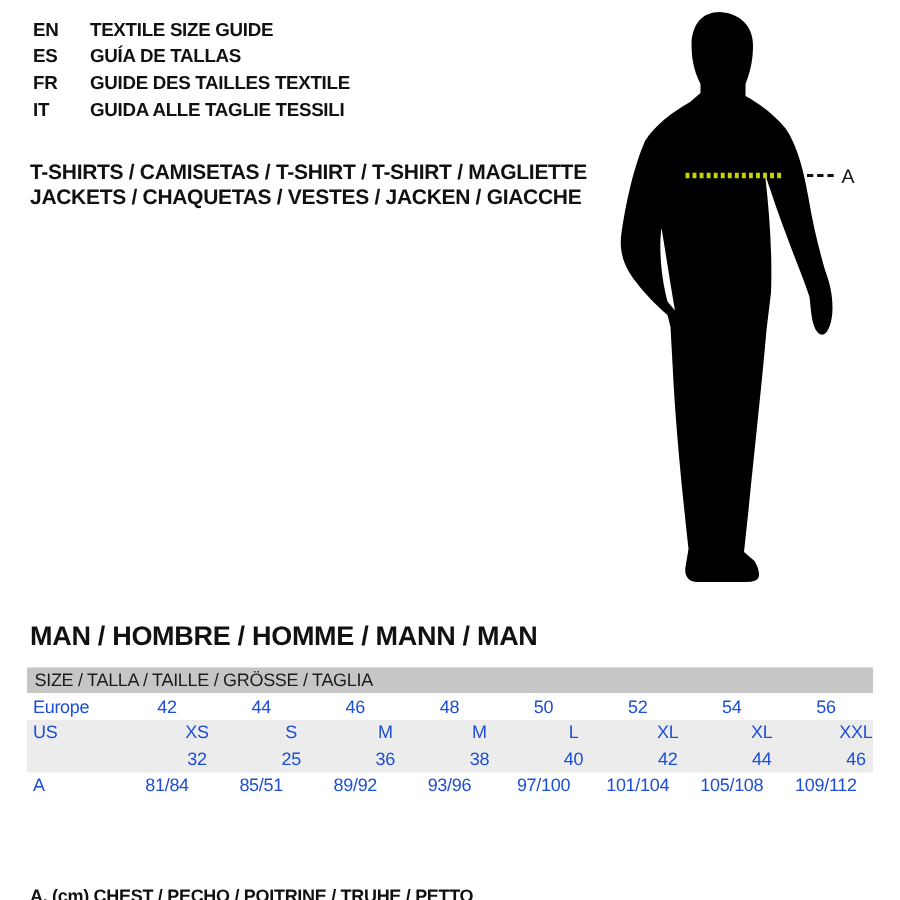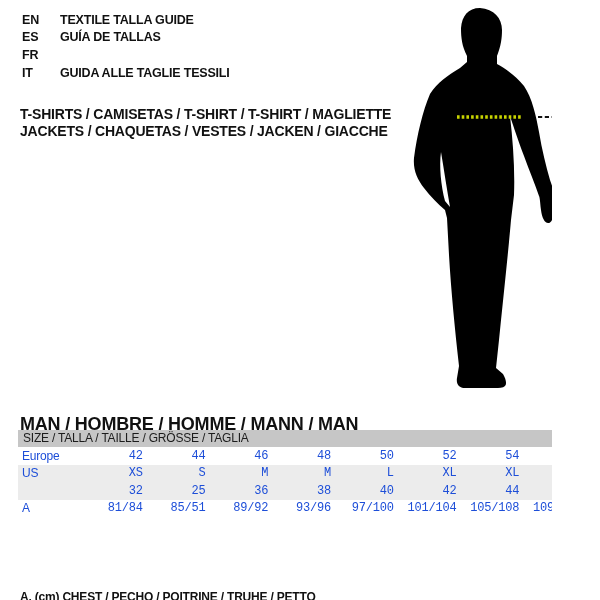--- a/index.html
+++ b/index.html
@@ -1,58 +1,60 @@
 <!DOCTYPE html>
 <html><head>
 <meta charset="utf-8">
 <style>
   html,body{margin:0;padding:0;background:#fff;}
   .page{
     position:relative;width:552px;height:600px;background:#ffffff;
     font-family:"Liberation Sans", sans-serif;color:#111;overflow:hidden;
     letter-spacing:-0.2px;
+    padding-left:48px;
   }
   
   .lang-list{position:absolute;left:22px;top:11px;}
   .lang-row{display:flex;height:17.6px;align-items:center;font-size:12.5px;font-weight:bold;}
   .lang-code{width:38px;}
   .lang-label{white-space:nowrap;}
   
   .categories{position:absolute;left:20px;top:106px;font-size:14px;font-weight:bold;line-height:17px;white-space:nowrap;}
   
   .figure-wrap{position:absolute;left:390px;top:0;width:210px;height:400px;}
   .figure-wrap svg{display:block;width:210px;height:400px;}
   
   .section-title{position:absolute;left:20px;top:414px;font-size:18px;font-weight:bold;white-space:nowrap;}
   
-  .size-table{position:absolute;left:18px;top:430px;width:564px;font-size:12px;}
+  .size-table{position:absolute;left:18px;top:445px;width:564px;font-size:12px;}
   .table-header{height:17px;line-height:17px;background:#c6c6c6;padding-left:5px;color:#1c1c1c;}
   .trow{display:flex;height:17.5px;align-items:center;color:#1d4ed8;}
   .trow.alt{background:#ececec;gap:40px;}
   .tlabel{width:58px;padding-left:4px;}
-  .tcell{flex:1;text-align:right;font-family:Liberation Mono, monospace;}
+  .tcell{flex:1;text-align:center;}
   
   .footnote{position:absolute;left:20px;top:546px;font-size:12px;font-weight:bold;white-space:nowrap;margin-top:44px;}
 </style>
 </head>
 <body>
 
 <div class="page">
 
   <div class="lang-list">
     <div class="lang-row">
       <span class="lang-code">EN</span>
-      <span class="lang-label">TEXTILE TALLA GUIDE</span>
+      <span class="lang-label">TEXTILE SIZE GUIDE</span>
     </div>
     <div class="lang-row">
       <span class="lang-code">ES</span>
       <span class="lang-label">GUÍA DE TALLAS</span>
     </div>
     <div class="lang-row">
       <span class="lang-code">FR</span>
+      <span class="lang-label">GUIDE DES TAILLES TEXTILE</span>
     </div>
     <div class="lang-row">
       <span class="lang-code">IT</span>
       <span class="lang-label">GUIDA ALLE TAGLIE TESSILI</span>
     </div>
   </div>
 
   <div class="categories">
     <div>T-SHIRTS / CAMISETAS / T-SHIRT / T-SHIRT / MAGLIETTE</div>
     <div>JACKETS / CHAQUETAS / VESTES / JACKEN / GIACCHE</div>

